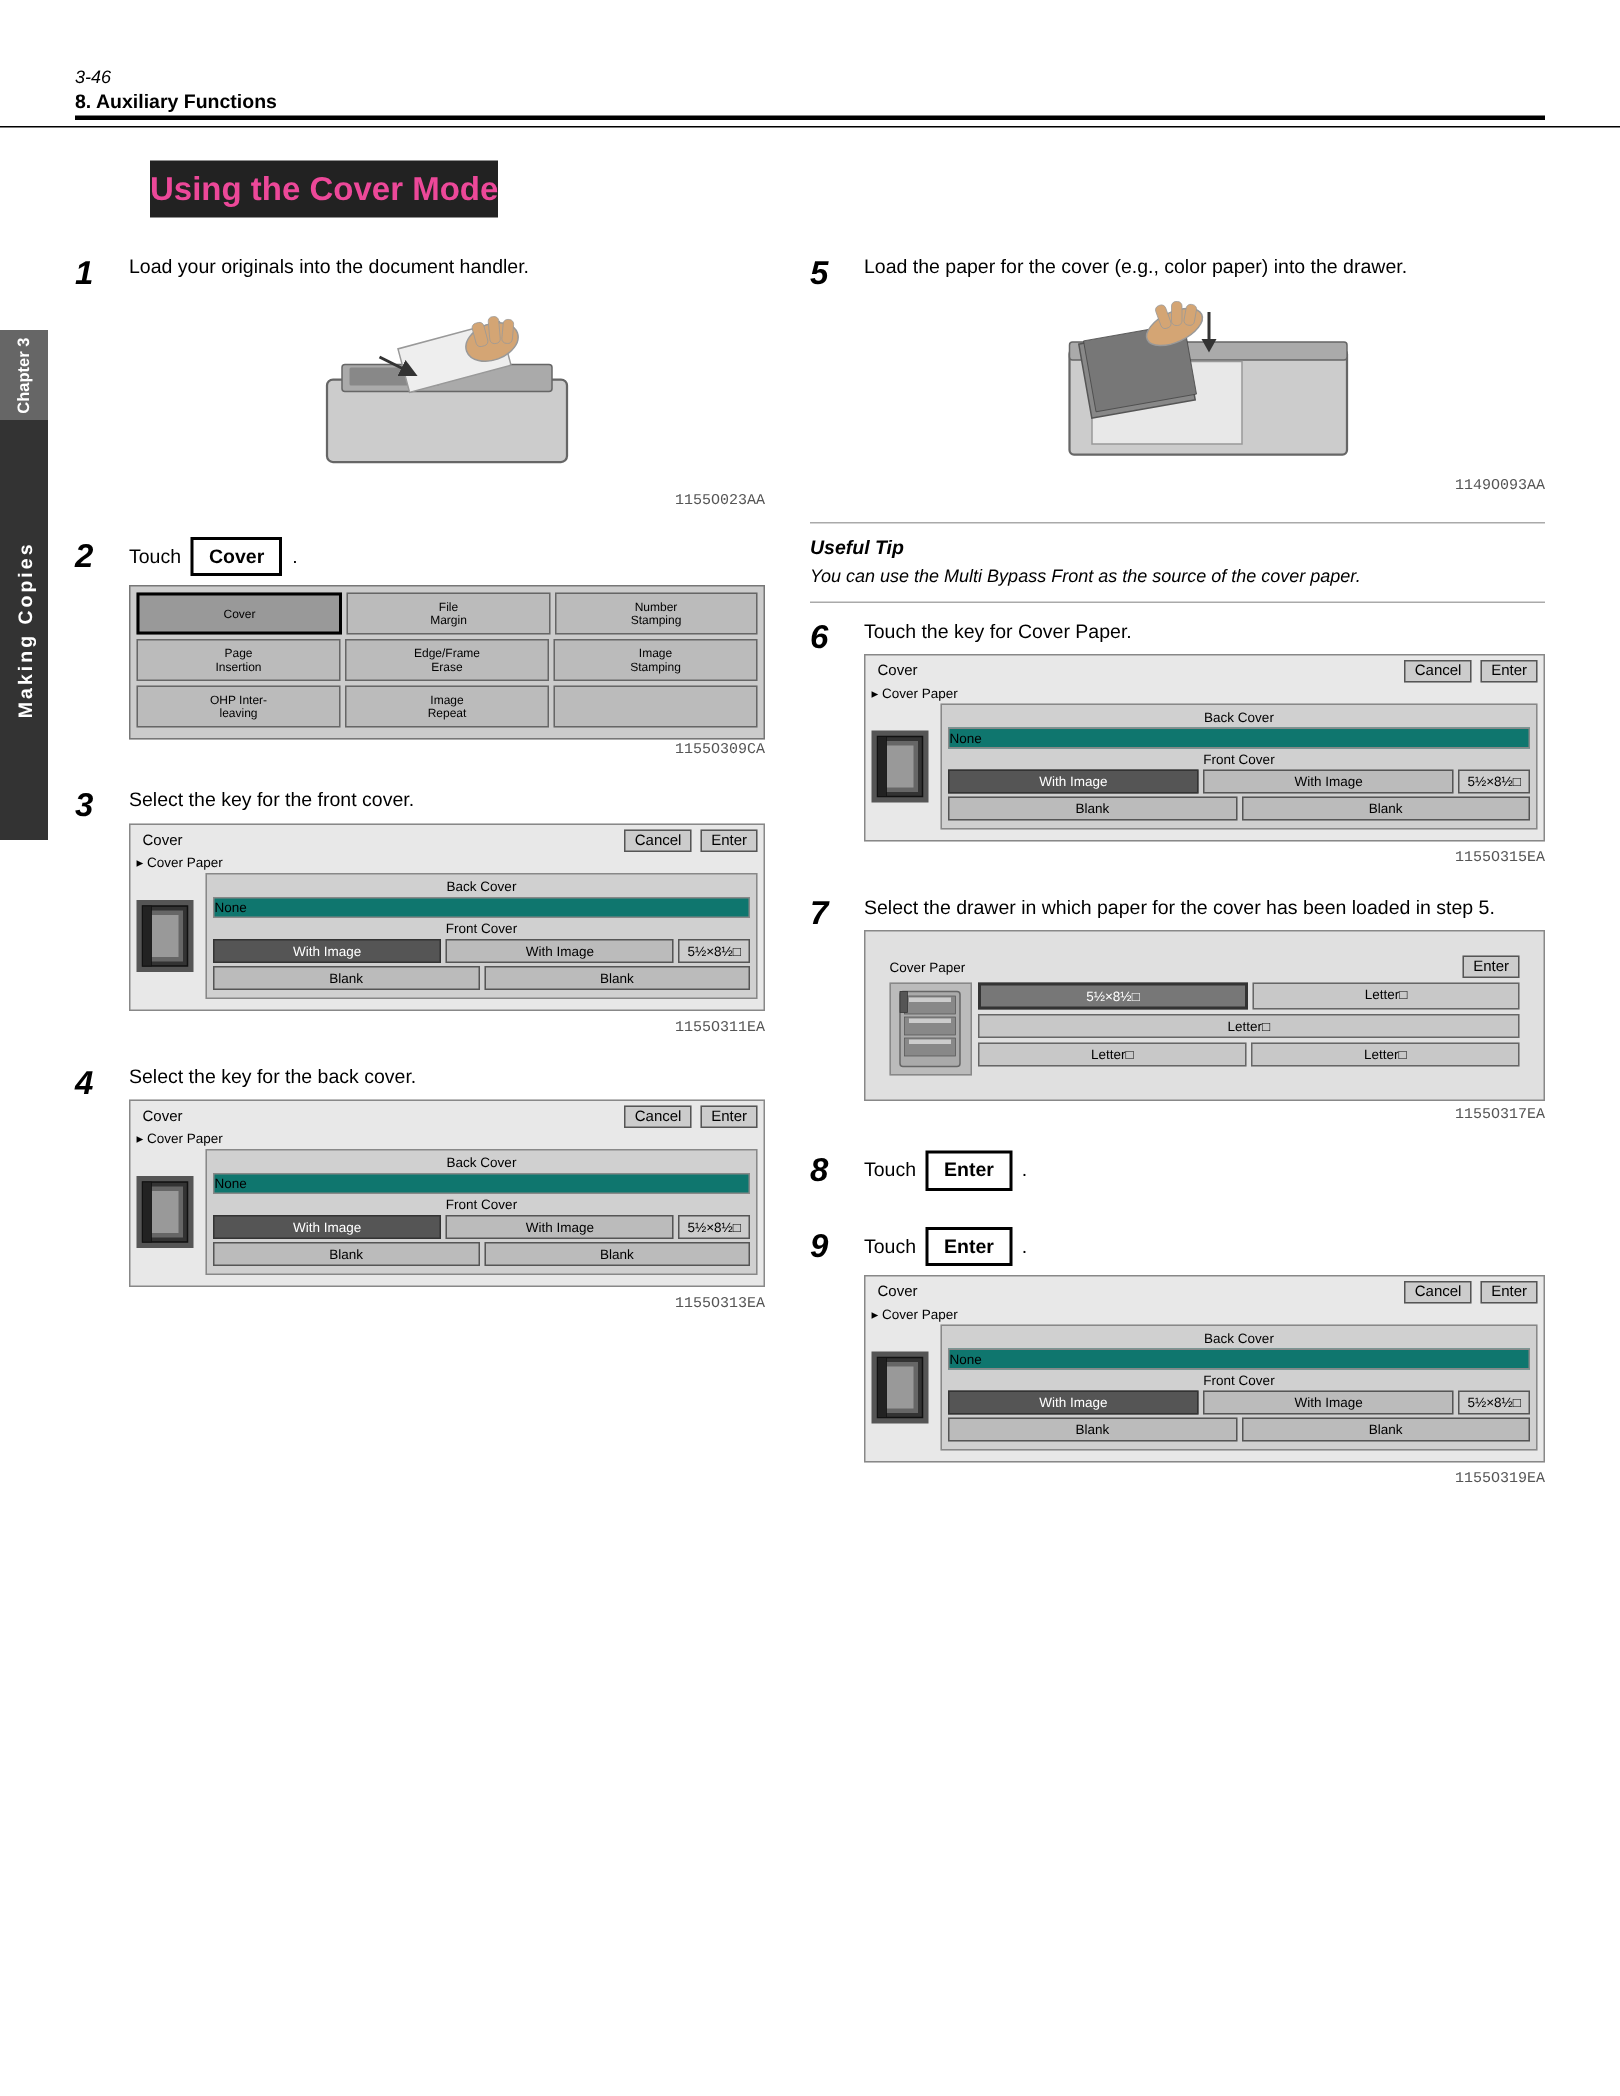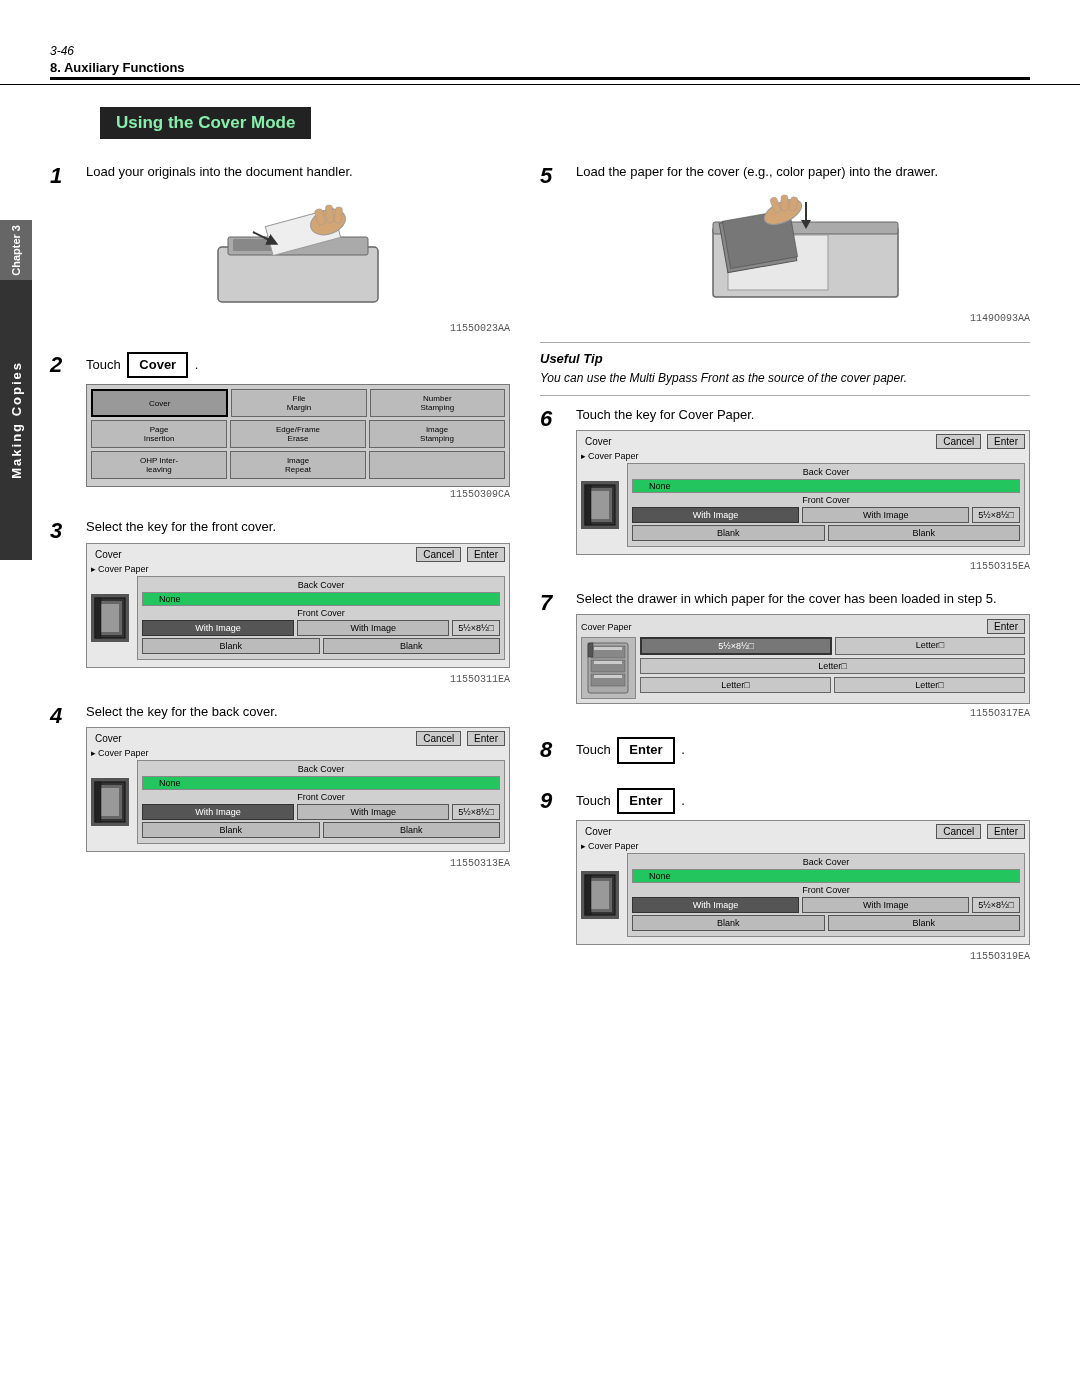--- a/index.html
+++ b/index.html
@@ -76,24 +76,24 @@
       font-size: 13px;
       font-weight: bold;
       border-bottom: 3px solid #000;
       padding-bottom: 2px;
       margin-top: 2px;
     }
 
     
     .title-box {
       background: #222;
-      color: #86efac;
-      font-size: 17px;
+      color: #ec4899;
+      font-size: 22px;
       font-weight: bold;
-      padding: 6px 16px;
+      padding: 6px 0;
       margin: 10px 50px 16px 50px;
       display: inline-block;
     }
 
     
     .main-content {
       display: flex;
       flex-direction: row;
       padding: 0 50px;
       gap: 30px;
@@ -230,23 +230,23 @@
     }
     .cover-size-btn {
       border: 1px solid #555;
       background: #ccc;
       padding: 2px 5px;
       font-size: 9px;
       white-space: nowrap;
     }
     .cover-none-label {
       font-size: 9px;
-      background: #22c55e;
+      background: #0f766e;
       border: 1px solid #888;
-      padding: 1px 16px;
+      padding: 1px 0;
       margin-bottom: 2px;
       display: block;
     }
 
     
     .touch-btn {
       display: inline-block;
       border: 2px solid #000;
       padding: 2px 10px;
       font-size: 13px;
@@ -301,21 +301,21 @@
       font-style: italic;
       font-size: 12px;
       line-height: 1.4;
     }
 
     
     .cover-paper-panel {
       border: 1px solid #888;
       background: #e0e0e0;
       margin: 4px 0;
-      padding: 4px;
+      padding: 16px;
       font-size: 9px;
     }
     .cover-paper-header {
       display: flex;
       justify-content: space-between;
       align-items: center;
       margin-bottom: 3px;
     }
     .cover-paper-drawer {
       display: flex;

